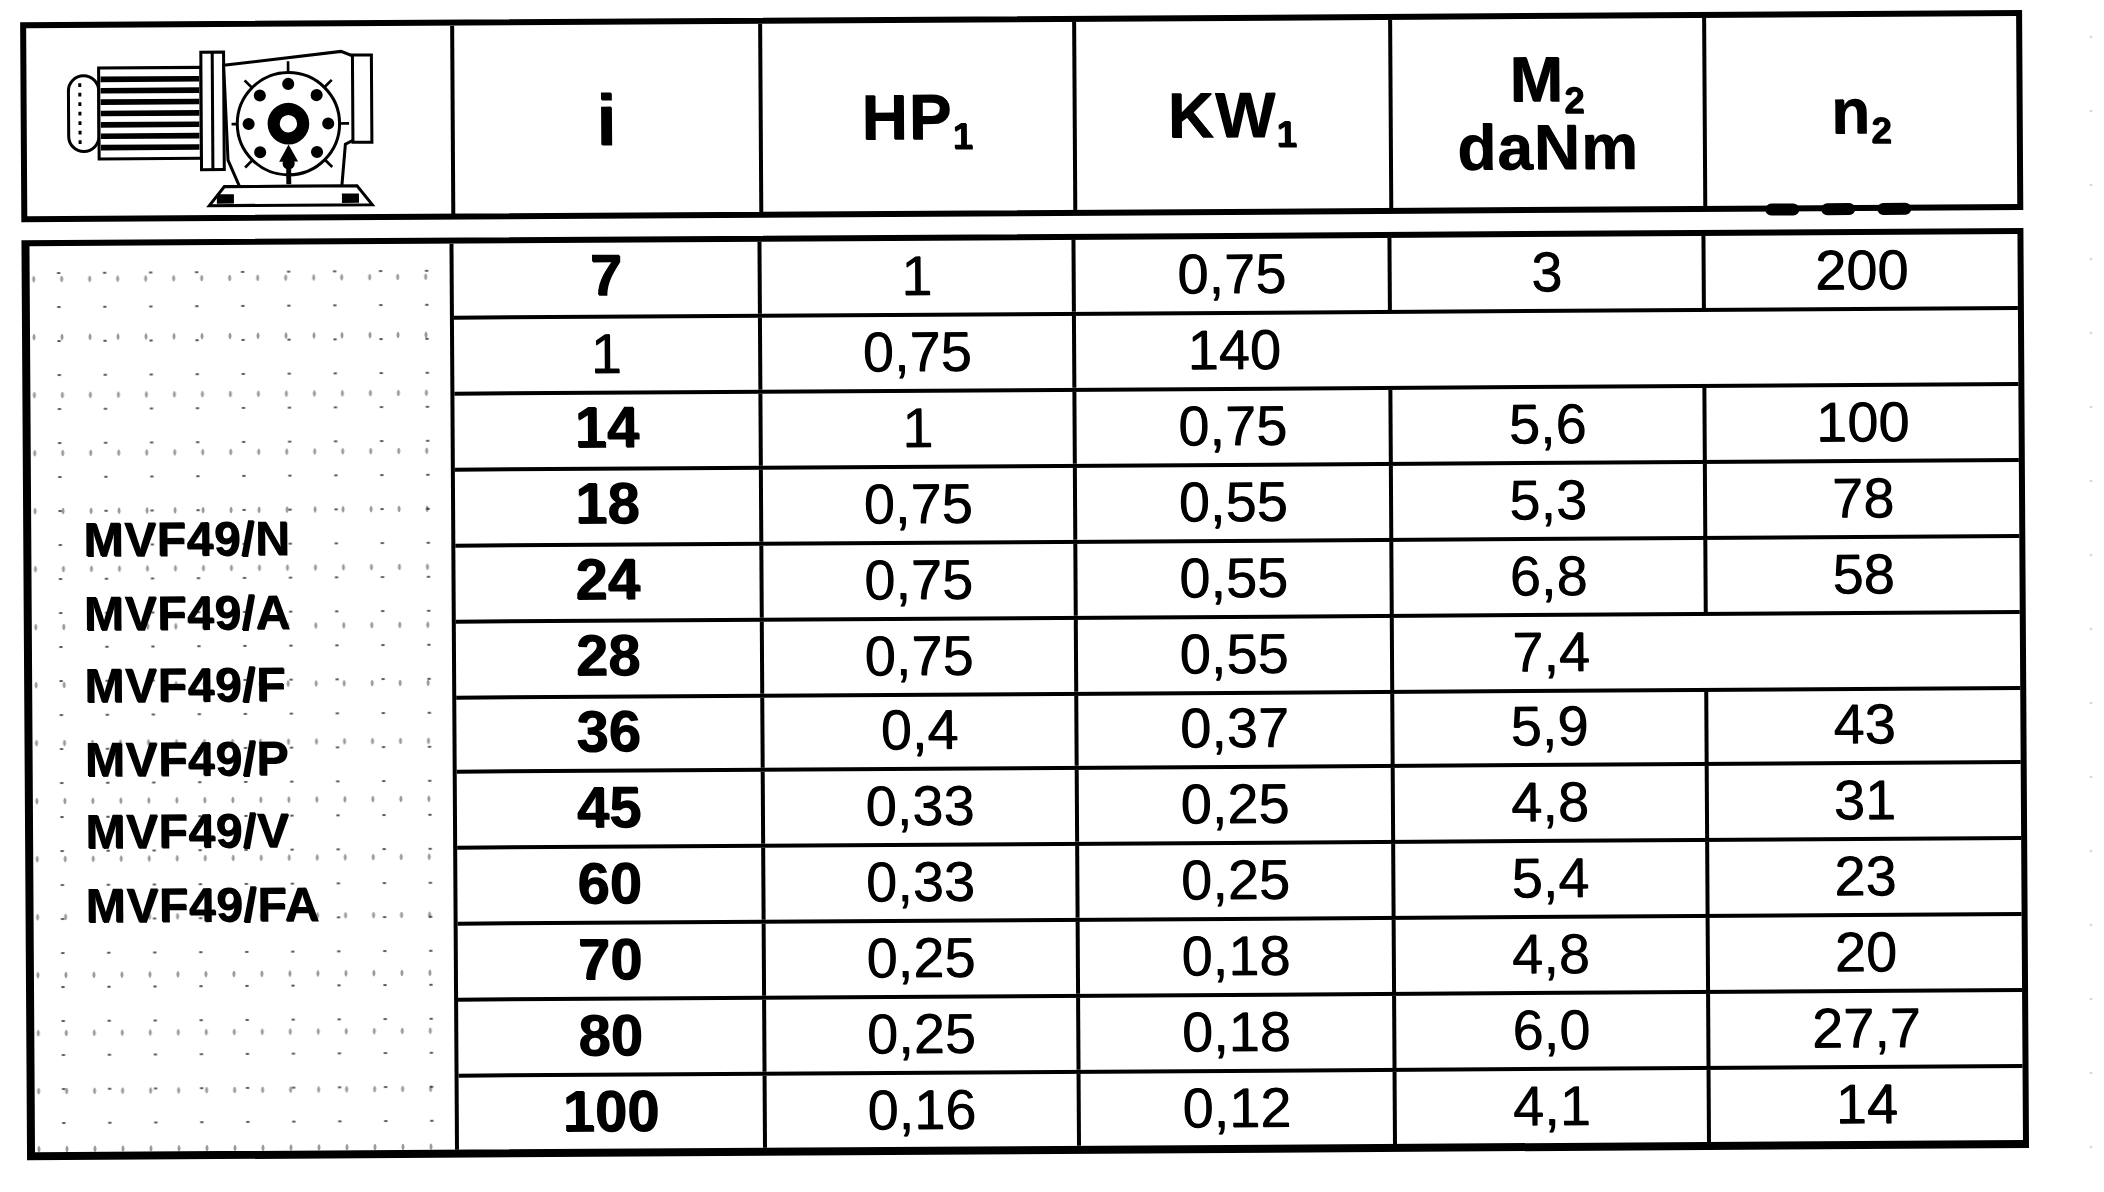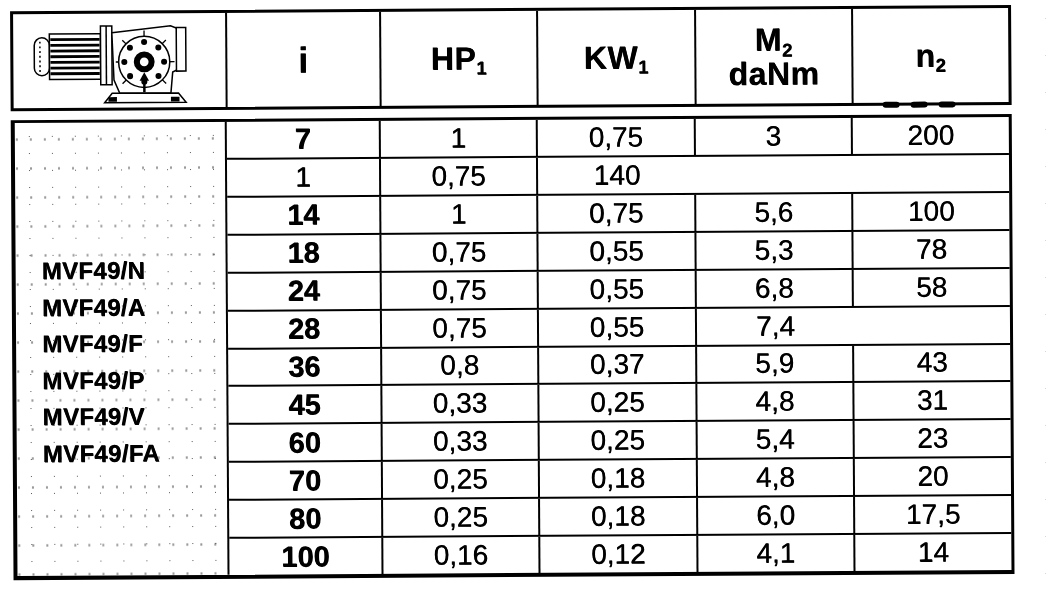--- a/index.html
+++ b/index.html
@@ -210,21 +210,21 @@
             <div class="tcell c4">58</div>
           </div>
           <div class="trow">
             <div class="tcell c0">28</div>
             <div class="tcell c1">0,75</div>
             <div class="tcell c2">0,55</div>
             <div class="tcell c3">7,4</div>
           </div>
           <div class="trow">
             <div class="tcell c0">36</div>
-            <div class="tcell c1">0,8</div>
+            <div class="tcell c1">0,4</div>
             <div class="tcell c2">0,37</div>
             <div class="tcell c3">5,9</div>
             <div class="tcell c4">43</div>
           </div>
           <div class="trow">
             <div class="tcell c0">45</div>
             <div class="tcell c1">0,33</div>
             <div class="tcell c2">0,25</div>
             <div class="tcell c3">4,8</div>
             <div class="tcell c4">31</div>
@@ -241,21 +241,21 @@
             <div class="tcell c1">0,25</div>
             <div class="tcell c2">0,18</div>
             <div class="tcell c3">4,8</div>
             <div class="tcell c4">20</div>
           </div>
           <div class="trow">
             <div class="tcell c0">80</div>
             <div class="tcell c1">0,25</div>
             <div class="tcell c2">0,18</div>
             <div class="tcell c3">6,0</div>
-            <div class="tcell c4">17,5</div>
+            <div class="tcell c4">27,7</div>
           </div>
           <div class="trow">
             <div class="tcell c0">100</div>
             <div class="tcell c1">0,16</div>
             <div class="tcell c2">0,12</div>
             <div class="tcell c3">4,1</div>
             <div class="tcell c4">14</div>
           </div>
         </div>
     </div>

